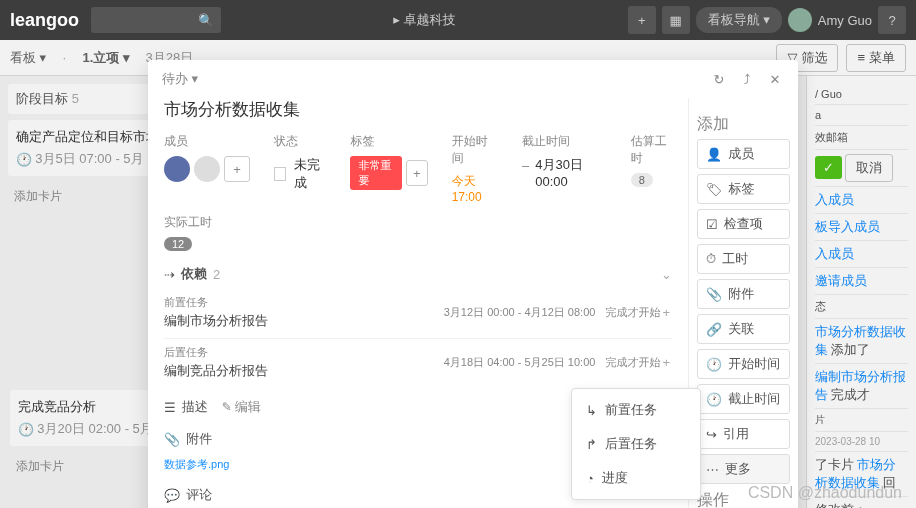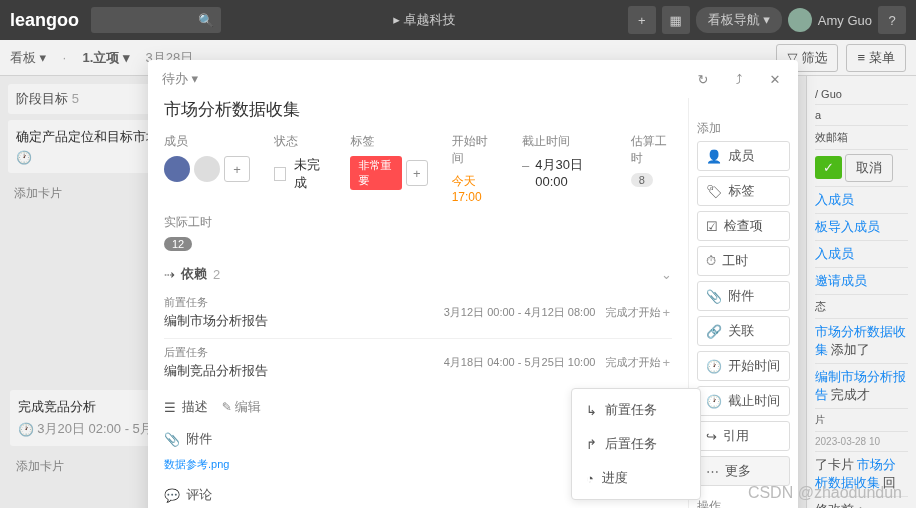--- a/index.html
+++ b/index.html
@@ -22,21 +22,21 @@
 .card{background:#fff;border-radius:3px;padding:8px;margin-bottom:6px;color:#333;font-size:12px}
 .card-meta{color:#999;font-size:11px;margin-top:4px;display:flex;align-items:center;gap:3px}
 .add-card{color:#888;padding:6px;font-size:12px;cursor:pointer}
 .right-panel{position:absolute;right:0;top:76px;width:110px;background:#fff;border-left:1px solid #ddd;bottom:0;padding:8px;font-size:12px;color:#555}
 .rp-row{padding:4px 0;border-bottom:1px solid #eee;font-size:11px}
 .rp-link{color:#1890ff;}
 .btn-green{background:#52c41a;color:#fff;padding:4px 8px;border-radius:3px;display:inline-block}
 .btn-cancel{border:1px solid #ccc;padding:4px 10px;border-radius:3px;background:#fff;display:inline-block}
 .modal-backdrop{position:absolute;inset:0;top:40px;background:rgba(0,0,0,0.05)}
 .modal{position:absolute;left:148px;top:20px;width:650px;height:478px;background:#fff;border-radius:4px;box-shadow:0 4px 20px rgba(0,0,0,0.15);display:flex;flex-direction:column;overflow:hidden}
-.modal-top{display:flex;align-items:center;padding:10px 14px;gap:18px;color:#888}
+.modal-top{display:flex;align-items:center;padding:10px 14px;gap:10px;color:#888}
 .modal-top .spacer{flex:1}
 .icon-sm{width:18px;height:18px;display:inline-flex;align-items:center;justify-content:center;color:#888;cursor:pointer}
 .modal-body{display:flex;flex:1;overflow:hidden}
 .modal-main{flex:1;padding:0 16px 10px;overflow-y:auto}
 .modal-side{width:110px;border-left:1px solid #eee;padding:10px 8px;overflow-y:auto}
 .card-title{font-size:17px;font-weight:500;margin-bottom:12px}
 .meta-row{display:flex;gap:24px;margin-bottom:10px}
 .meta-col{display:flex;flex-direction:column;gap:6px}
 .meta-label{color:#888;font-size:12px}
 .meta-val{display:flex;align-items:center;gap:4px;font-size:12px}
@@ -53,21 +53,21 @@
 .section-head .count{color:#aaa}
 .section-head .chev{margin-left:auto;color:#aaa}
 .dep-item{padding:4px 0;display:flex;align-items:center;font-size:12px}
 .dep-item .left{flex:1}
 .dep-label{color:#888;font-size:11px;margin-bottom:2px}
 .dep-title{color:#444}
 .dep-time{color:#888;font-size:11px;margin-right:10px}
 .dep-status{color:#888;font-size:11px}
 .plus{color:#aaa;cursor:pointer;padding:2px}
 .attach-link{color:#1890ff;font-size:11px}
-.side-label{color:#888;font-size:12px;margin:12px 0 4px}
+.side-label{color:#888;font-size:16px;margin:6px 0 4px}
 .side-btn{border:1px solid #ddd;border-radius:3px;padding:5px 8px;margin-bottom:5px;display:flex;align-items:center;gap:6px;font-size:12px;color:#555;cursor:pointer;background:#fff}
 .popup{position:absolute;left:423px;top:328px;width:130px;background:#fff;border:1px solid #ddd;border-radius:4px;box-shadow:0 2px 8px rgba(0,0,0,0.1);padding:4px 0}
 .popup-item{padding:8px 14px;display:flex;align-items:center;gap:8px;font-size:13px;color:#555;cursor:pointer}
 .watermark{position:absolute;bottom:6px;right:14px;color:#bbb;font-size:16px;z-index:100}
 .edit-link{color:#888;font-size:12px;display:inline-flex;align-items:center;gap:3px;margin-left:8px}
 </style>
 </head>
 <body>
 
 <div class="topbar">
@@ -103,20 +103,21 @@
   </div>
 </div>
 
 <div class="board">
   <div class="col">
     <div class="col-header"><span>阶段目标</span> <span style="color:#aaa">5</span></div>
     <div class="card">
       <div>确定产品定位和目标市场</div>
       <div class="card-meta">
           <span>🕐</span>
+          <span>3月5日 07:00 - 5月</span>
         </div>
     </div>
     <div class="add-card">添加卡片</div>
   </div>
   <div class="col" style="margin-top:120px">
     <div class="card">
       <div style="font-size:13px">完成市场分析</div>
       <div class="card-meta">
           <span>🕐</span>
           <span>3月14日 02:00 - 5月11</span>

